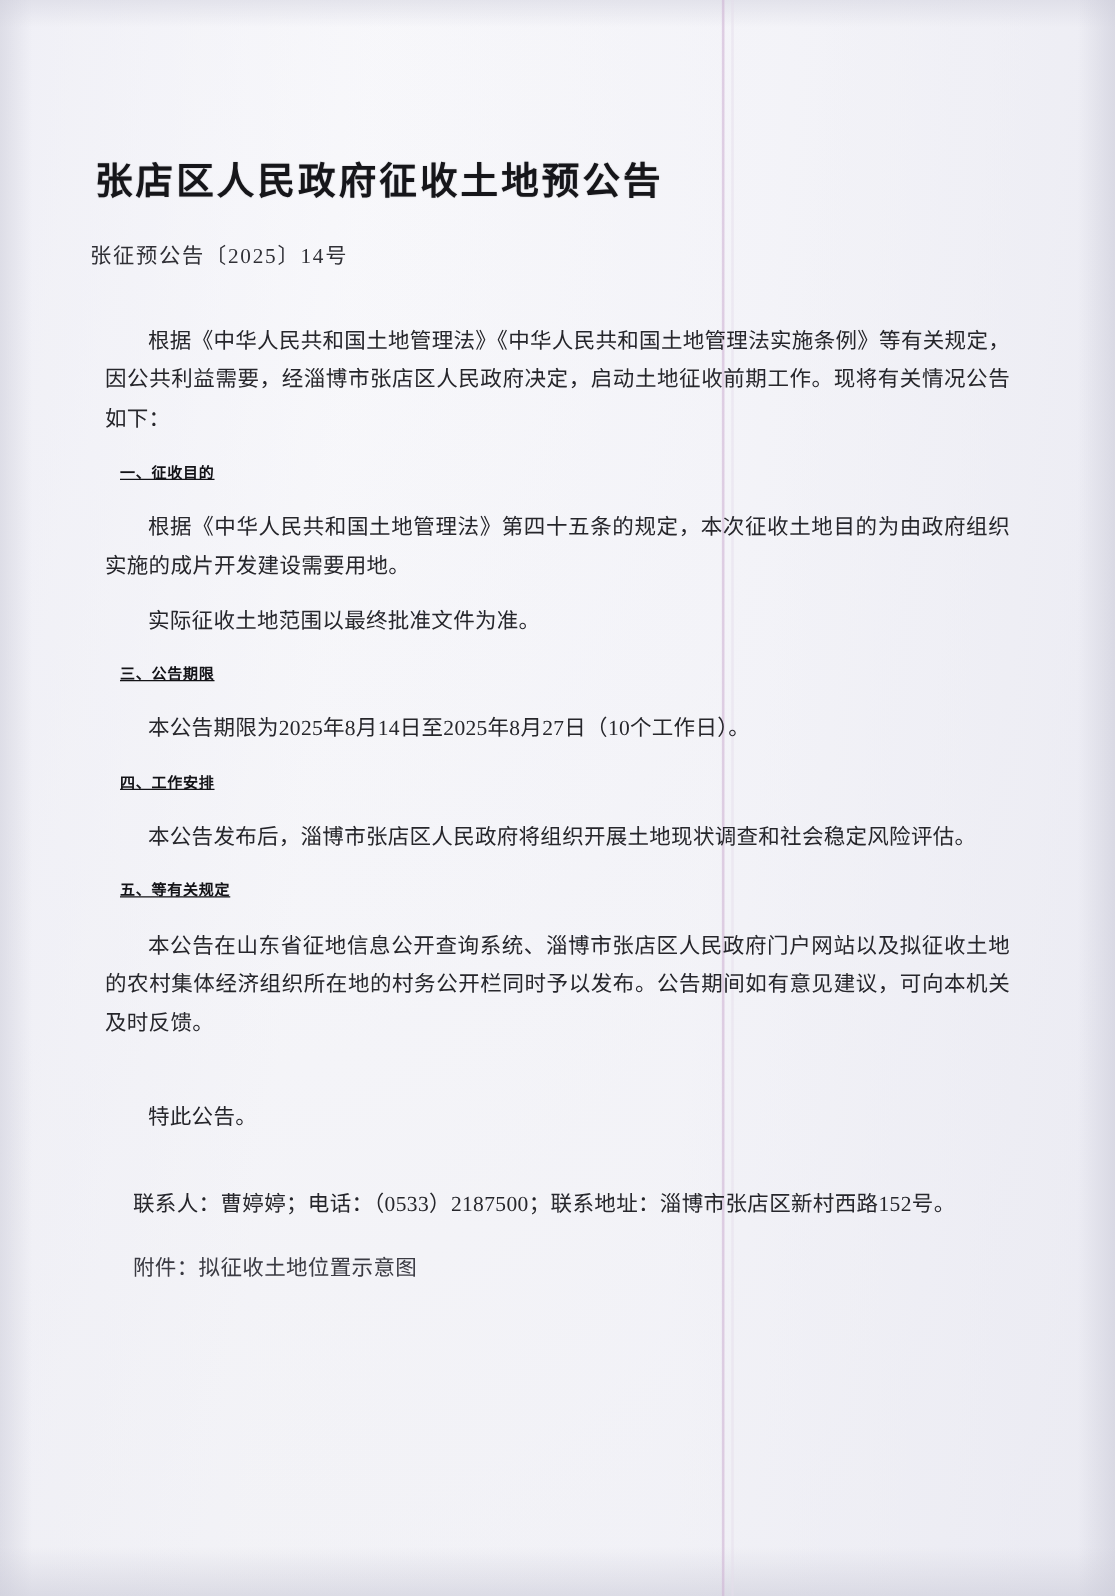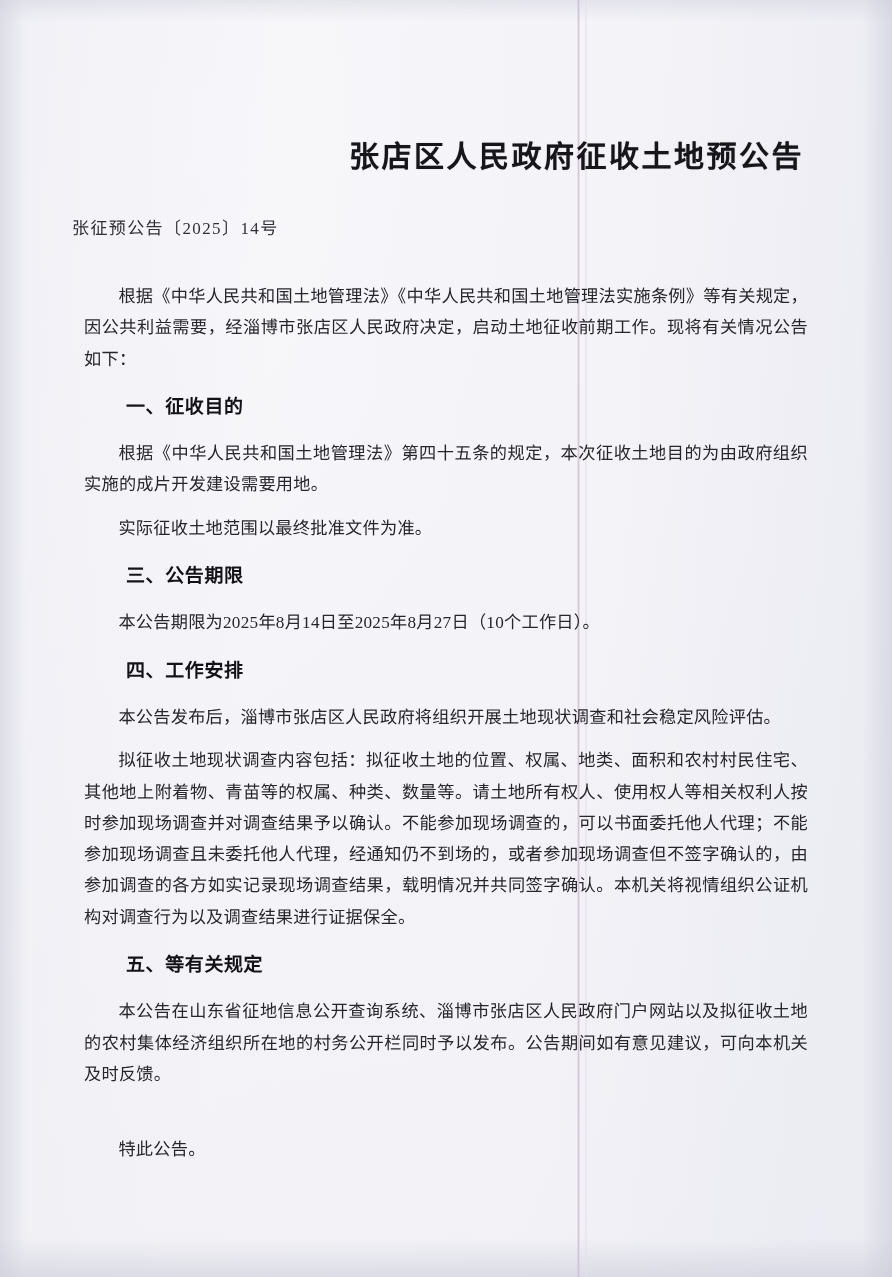--- a/index.html
+++ b/index.html
@@ -80,23 +80,23 @@
   }
 
   .content {
     position: relative;
     z-index: 3;
     padding: 0 72px;
   }
 
   
   .doc-title {
-    margin: 16px;
+    margin: 4px;
     padding-top: 116px;
-    text-align: right;
+    text-align: left;
     font-family: "Liberation Serif", "DejaVu Serif", serif;
     font-size: 30px;
     font-weight: 700;
     letter-spacing: 2.5px;
     color: #16161a;
     text-shadow: 0 0 1px rgba(0,0,0,0.35);
   }
 
   .doc-number {
     margin: 0;
@@ -117,28 +117,29 @@
     font-size: 17.2px;
     line-height: 31.3px;
     text-indent: 2em;
     text-align: justify;
     text-justify: inter-ideograph;
     letter-spacing: 0.25px;
     color: #26262b;
   }
 
   h2.section {
-    margin: 16px;
-    font-size: 19px;
+    margin: 0;
+    font-size: 12px;
     line-height: 31.3px;
     text-indent: 2em;
     font-weight: 700;
     letter-spacing: 0.6px;
     color: #131317;
     font-family: "DejaVu Sans", "Liberation Sans", sans-serif;
+    text-decoration: underline;
   }
 
   
   .closing-spacer-a { height: 20px; }
   .closing-spacer-b { height: 26px; }
 
   p.contact {
     margin: 0;
     font-size: 17.2px;
     line-height: 31.3px;
@@ -182,31 +183,32 @@
       <h2 class="section">一、征收目的</h2>
       <p class="para">根据《中华人民共和国土地管理法》第四十五条的规定，本次征收土地目的为由政府组织实施的成片开发建设需要用地。</p>
 
       <p class="para">实际征收土地范围以最终批准文件为准。</p>
 
       <h2 class="section">三、公告期限</h2>
       <p class="para">本公告期限为2025年8月14日至2025年8月27日（10个工作日）。</p>
 
       <h2 class="section">四、工作安排</h2>
       <p class="para">本公告发布后，淄博市张店区人民政府将组织开展土地现状调查和社会稳定风险评估。</p>
-      <p class="para">拟征收土地现状调查内容包括：拟征收土地的位置、权属、地类、面积和农村村民住宅、其他地上附着物、青苗等的权属、种类、数量等。请土地所有权人、使用权人等相关权利人按时参加现场调查并对调查结果予以确认。不能参加现场调查的，可以书面委托他人代理；不能参加现场调查且未委托他人代理，经通知仍不到场的，或者参加现场调查但不签字确认的，由参加调查的各方如实记录现场调查结果，载明情况并共同签字确认。本机关将视情组织公证机构对调查行为以及调查结果进行证据保全。</p>
 
       <h2 class="section">五、等有关规定</h2>
       <p class="para">本公告在山东省征地信息公开查询系统、淄博市张店区人民政府门户网站以及拟征收土地的农村集体经济组织所在地的村务公开栏同时予以发布。公告期间如有意见建议，可向本机关及时反馈。</p>
 
       <div class="closing-spacer-a"></div>
 
       <p class="para">特此公告。</p>
 
       <div class="closing-spacer-b"></div>
 
+      <p class="contact">联系人：曹婷婷；电话：（0533）2187500；联系地址：淄博市张店区新村西路152号。</p>
 
       <div class="closing-spacer-a"></div>
 
+      <p class="attachment">附件：拟征收土地位置示意图</p>
 
     </div>
 
   </div>
 </div>
 
 </body></html>

